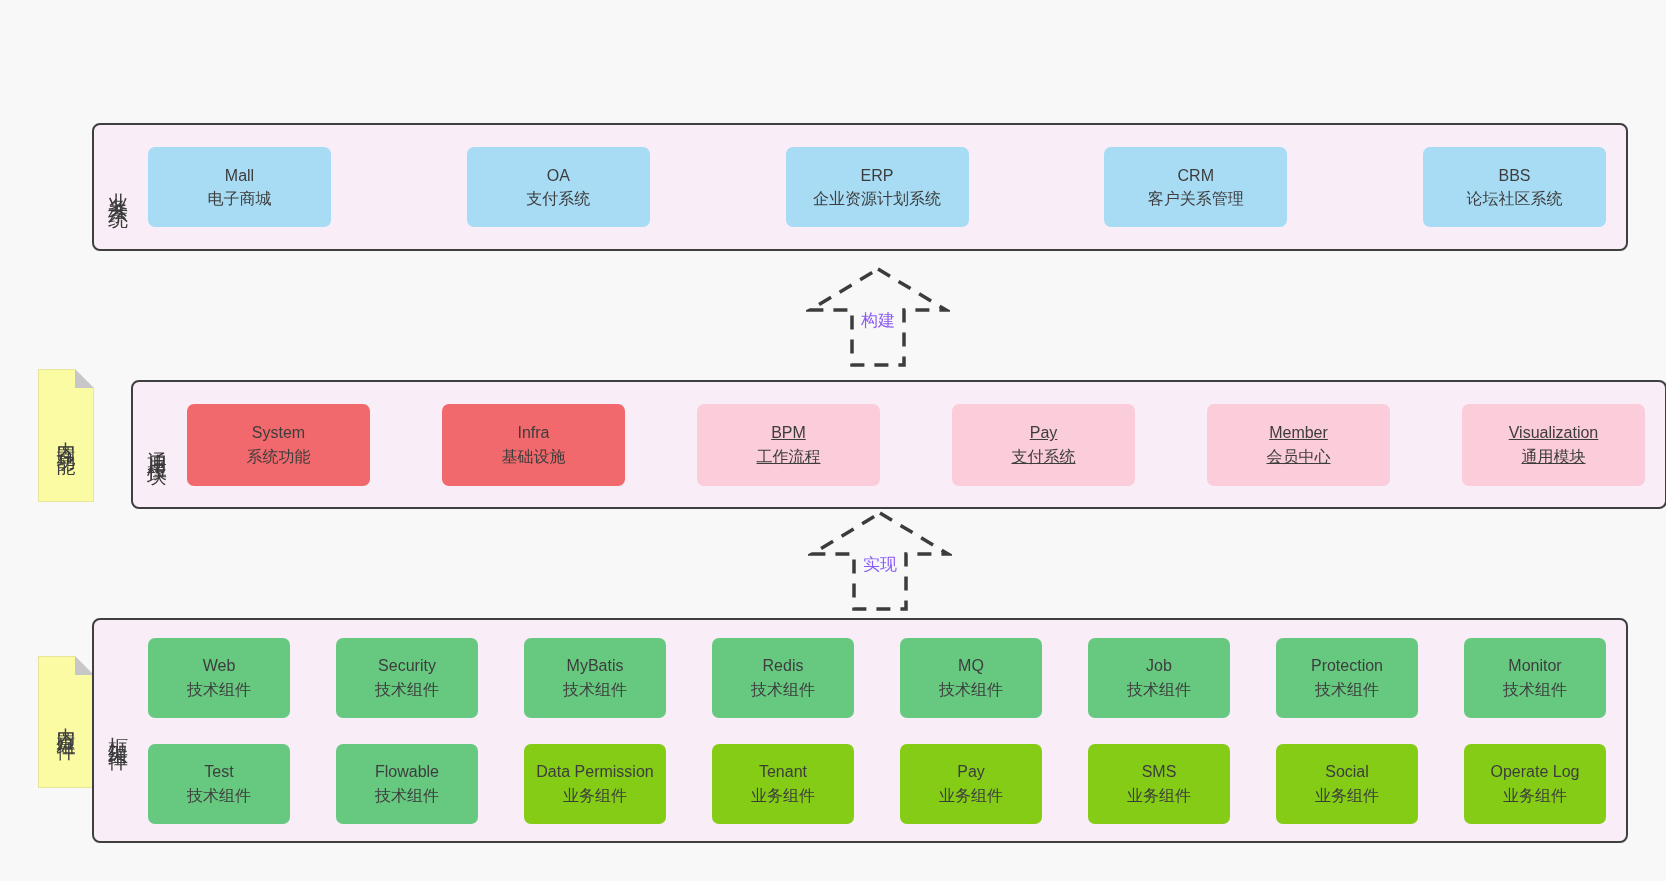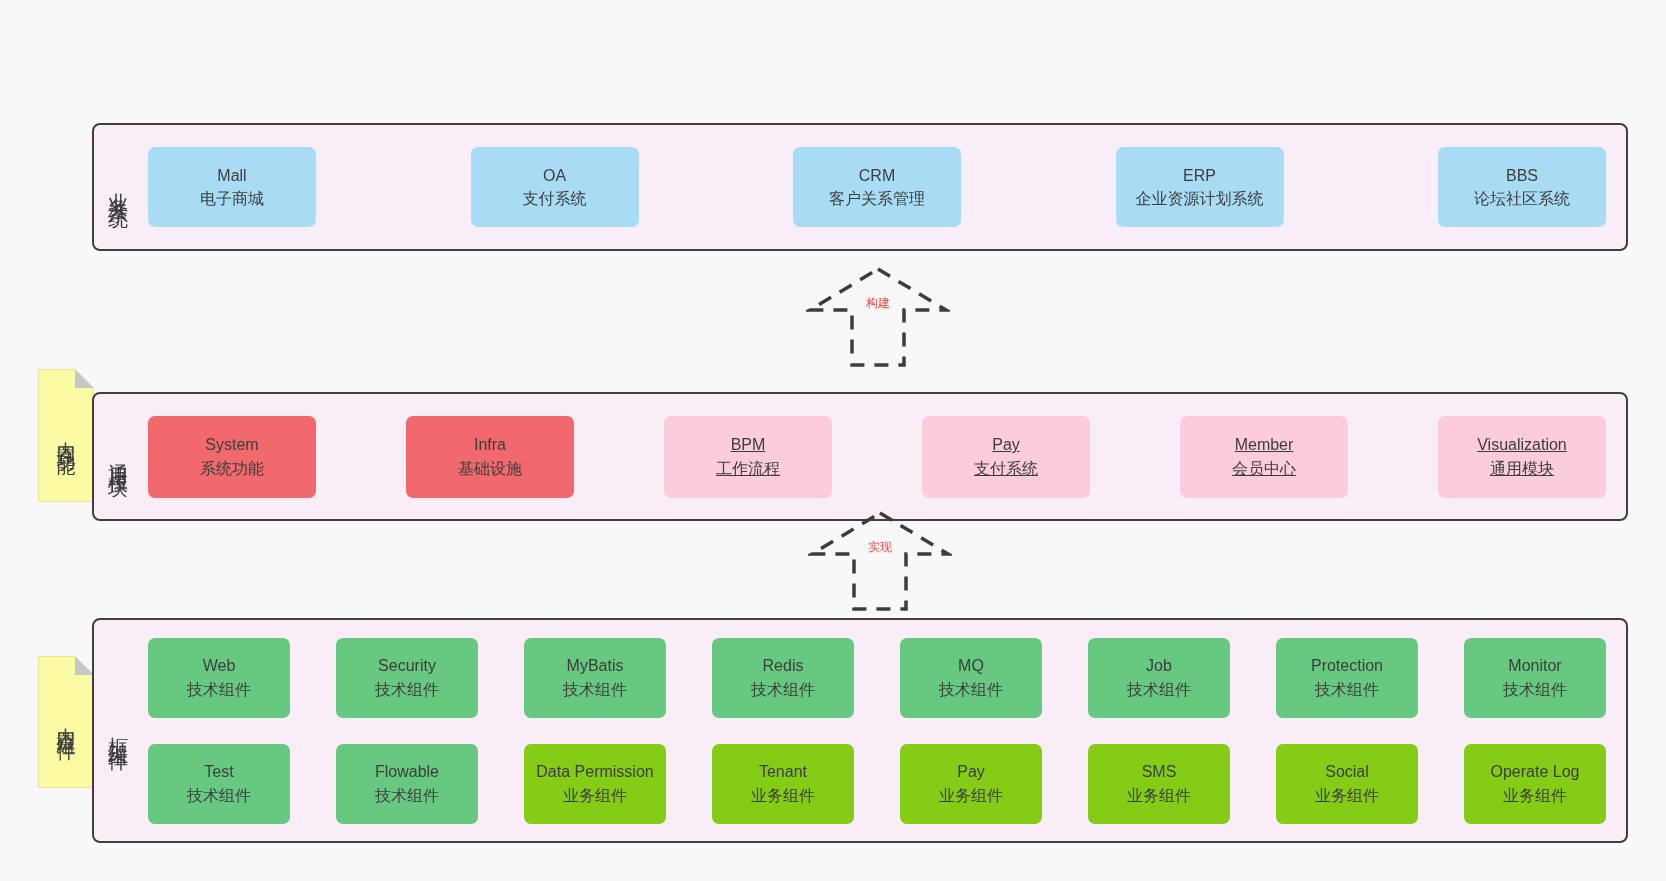--- a/index.html
+++ b/index.html
@@ -16,21 +16,21 @@
     left:92px;
     width:1536px;
     background:#f9edf7;
     border:2px solid #3f3f3f;
     border-radius:8px;
     display:flex;
     align-items:stretch;
     z-index:2;
   }
   #band1 { top:123px; height:128px; }
-  #band2 { top:392px; height:129px; }
+  #band2 { top:380px; height:129px;margin-left:39px; }
   #band3 { top:618px; height:225px; }
   .band-label {
     width:50px;
     display:flex;
     align-items:center;
     justify-content:center;
     writing-mode:vertical-rl;
     text-orientation:upright;
     font-size:20px;
     letter-spacing:5px;
@@ -61,21 +61,21 @@
     display:flex;
     flex-direction:column;
     align-items:center;
     justify-content:center;
     text-align:center;
     font-size:16px;
     line-height:1.45;
     color:#3d3d3d;
     padding:4px 8px;
   }
-  .box-lg { width:168px; height:80px;text-align:right; }
+  .box-lg { width:183px; height:80px;text-align:right; }
   #band2 .box-lg { height:82px; }
   .box-sm { width:142px; height:80px; }
   .blue       { background:#a8dcf4; }
   .red        { background:#f1696c; }
   .pink       { background:#fbccd9;text-decoration:underline; }
   .green      { background:#67c980; }
   .lightgreen { background:#84cc16; }
   .sticky {
     position:absolute;
     left:38px;
@@ -107,50 +107,50 @@
     width:144px;
     height:102px;
     z-index:3;
   }
   #arrow1 { left:806px; top:266px; }
   #arrow2 { left:808px; top:510px; }
   .arrow svg { position:absolute; left:0; top:0; }
   .arrow-label {
     position:absolute;
     left:50%;
-    top:28px;
+    top:42px;
     transform:translateX(-50%);
     background:#f8f8f8;
     padding:1px 5px;
-    font-size:12px;
+    font-size:17px;
     white-space:nowrap;
-    color:#ef4444;
+    color:#8b5cf6;
   }
 </style>
 </head>
 <body>
 
 <div class="band" id="band1">
   <div class="band-label">业务系统</div>
   <div class="band-boxes">
     <div class="box box-lg blue">
       <span>Mall</span>
       <span>电子商城</span>
     </div>
     <div class="box box-lg blue">
       <span>OA</span>
       <span>支付系统</span>
     </div>
     <div class="box box-lg blue">
+      <span>ERP</span>
+      <span>企业资源计划系统</span>
+    </div>
+    <div class="box box-lg blue">
       <span>CRM</span>
       <span>客户关系管理</span>
-    </div>
-    <div class="box box-lg blue">
-      <span>ERP</span>
-      <span>企业资源计划系统</span>
     </div>
     <div class="box box-lg blue">
       <span>BBS</span>
       <span>论坛社区系统</span>
     </div>
   </div>
 </div>
 
 <div class="arrow" id="arrow1">
   <svg width="144" height="102" viewBox="0 0 144 102">

